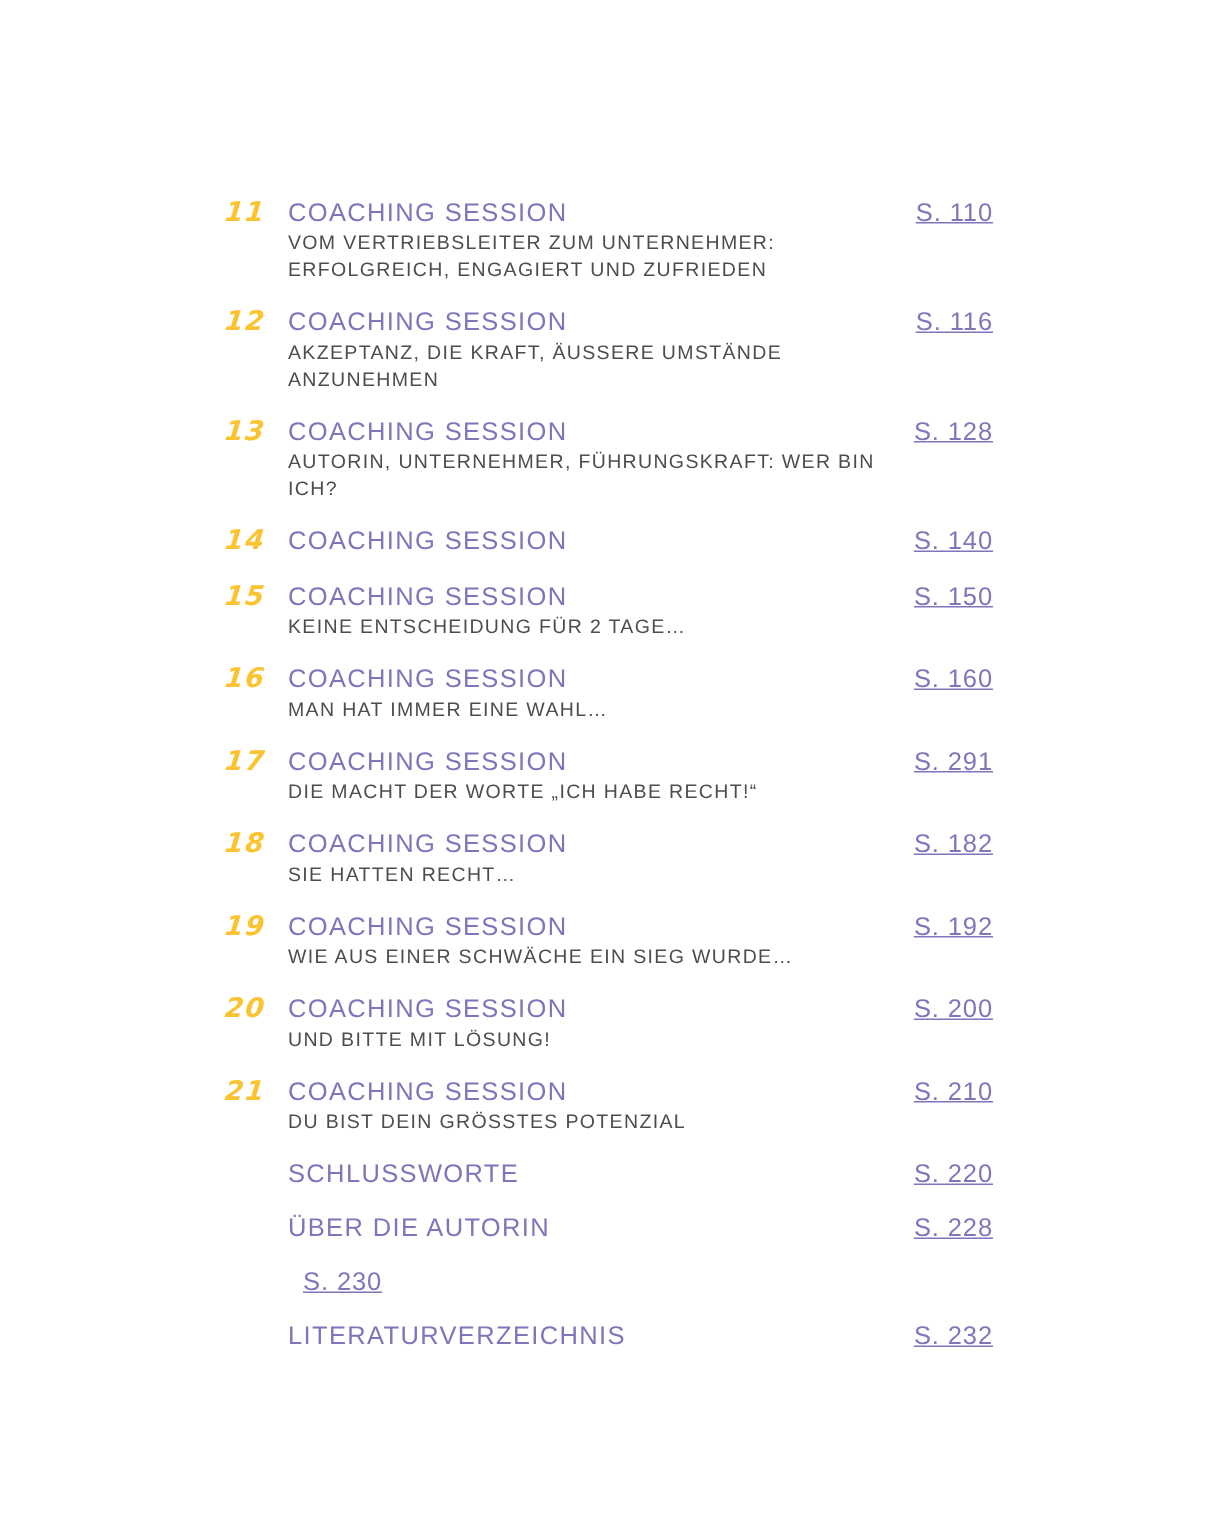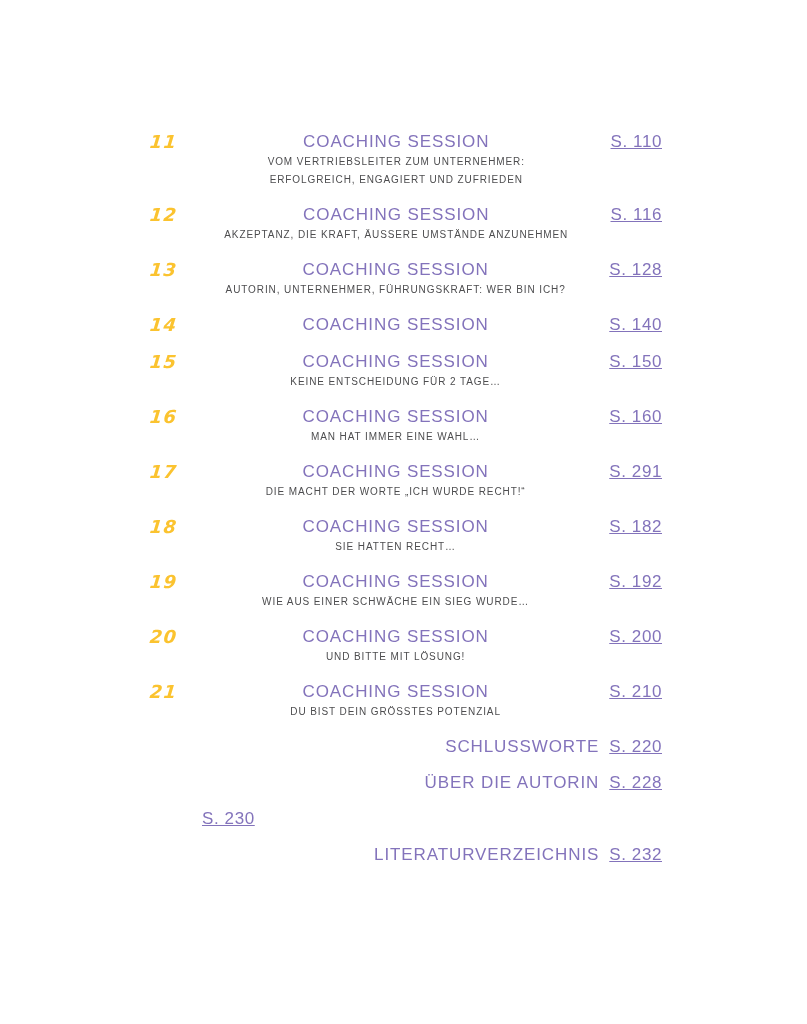--- a/index.html
+++ b/index.html
@@ -26,30 +26,30 @@
     width: 42px;
     font-family: "DejaVu Sans", sans-serif;
     font-style: italic;
     font-weight: bold;
     font-size: 18px;
     line-height: 22px;
     letter-spacing: 1px;
     color: var(--number, #fbc32f);
     transform: skewX(-6deg);
   }
-  .entry-body { flex: 1 1 auto; min-width: 0; text-align: center; }
+  .entry-body { flex: 1 1 auto; min-width: 0; }
   .entry-title {
     font-size: 17px;
     line-height: 22px;
     font-weight: 400;
     letter-spacing: 0.9px;
     color: var(--title, #8373bb);
   }
   .entry-subtitle {
-    font-size: 10px;
+    font-size: 13px;
     line-height: 18px;
     letter-spacing: 0.9px;
     color: var(--subtitle, #4d4d4f);
     white-space: pre-line;
   }
   .page-ref {
     flex: 0 0 auto;
     font-size: 17px;
     line-height: 22px;
     letter-spacing: 0.6px;
@@ -64,21 +64,20 @@
     align-items: flex-start;
     margin-bottom: 14px;
   }
   .back-row .num-col {  }
   .back-title {
     flex: 1 1 auto;
     font-size: 17px;
     line-height: 22px;
     letter-spacing: 0.9px;
     color: var(--title, #8373bb);
-    text-align: right;
   }
 </style>
 </head>
 <body>
 
 <div class="page">
 
   <div class="toc-entries">
 
     <div class="toc-entry">
@@ -132,21 +131,21 @@
         <div class="entry-title">COACHING SESSION</div>
         <div class="entry-subtitle">MAN HAT IMMER EINE WAHL…</div>
       </div>
       <div class="page-ref">S. 160</div>
     </div>
 
     <div class="toc-entry">
       <div class="num-col">17</div>
       <div class="entry-body">
         <div class="entry-title">COACHING SESSION</div>
-        <div class="entry-subtitle">DIE MACHT DER WORTE „ICH WURDE RECHT!“</div>
+        <div class="entry-subtitle">DIE MACHT DER WORTE „ICH HABE RECHT!“</div>
       </div>
       <div class="page-ref">S. 291</div>
     </div>
 
     <div class="toc-entry">
       <div class="num-col">18</div>
       <div class="entry-body">
         <div class="entry-title">COACHING SESSION</div>
         <div class="entry-subtitle">SIE HATTEN RECHT…</div>
       </div>

